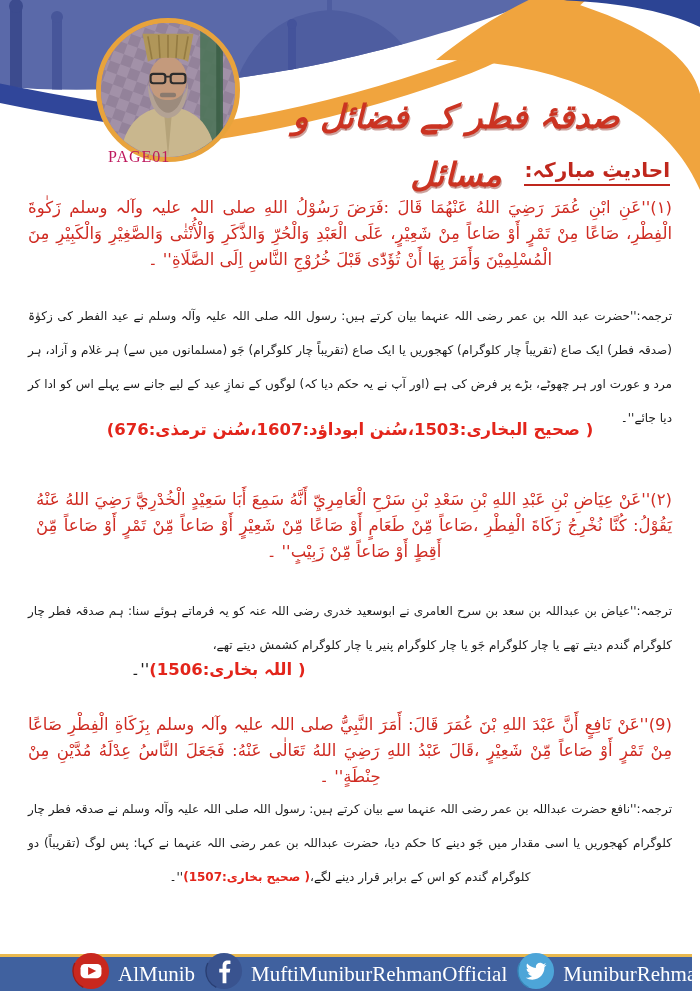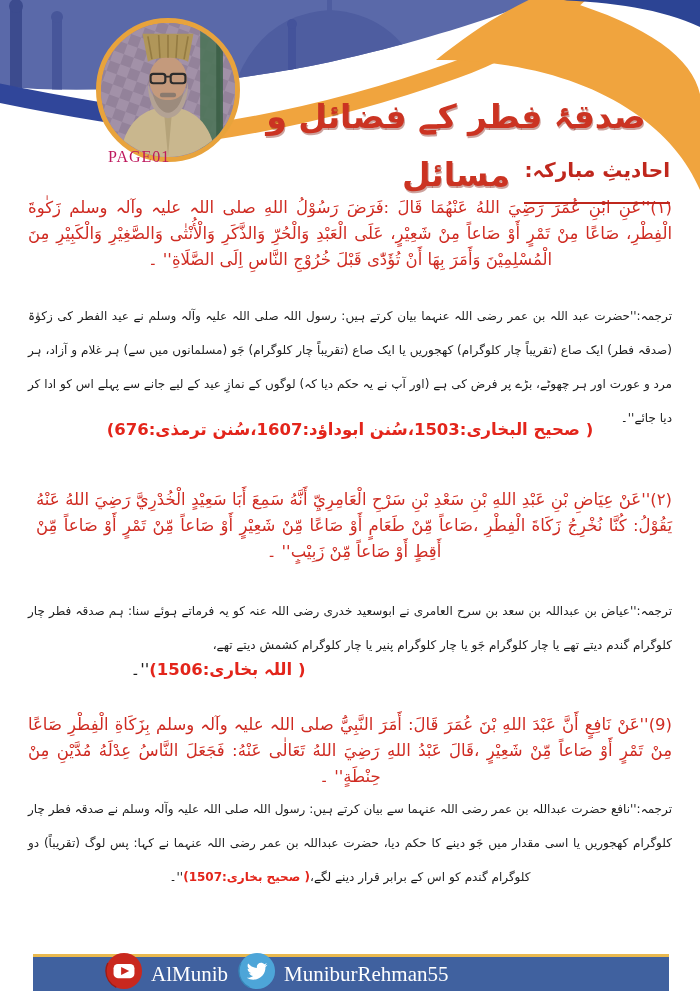--- a/index.html
+++ b/index.html
@@ -19,25 +19,26 @@
   #page-label {
     position:absolute; left:108px; top:148px; z-index:6;
     font-family:"Liberation Serif", serif; font-size:16px; letter-spacing:1px;
     color:#be185d;
   }
   #doc-title {
     position:absolute; top:88px; right:34px; width:420px; z-index:4;
     direction:rtl; text-align:center;
     font-size:33px; font-weight:bold; color:#cb3322; line-height:58px;
     text-shadow:1px 2px 0 rgba(130,25,12,.4);
+    font-style:italic;
   }
   #section-heading {
     position:absolute; top:158px; right:30px; z-index:4;
     direction:rtl; font-size:20px; font-weight:bold; color:#bf271d;
-    border-bottom:2px solid #bf271d; padding-bottom:20px;
+    border-bottom:2px solid #bf271d; padding-bottom:2px;
   }
   
   .txt { position:absolute; left:28px; right:28px; direction:rtl; }
   .arabic {
     color:#cf2b22; font-size:16.5px; line-height:26px;
     text-align:justify; text-align-last:center; font-weight:400;
   }
   .urdu {
     color:#1d1d1d; font-size:12px; line-height:34px;
     text-align:justify;
@@ -49,23 +50,23 @@
   #arabic-1 { top:195px; }
   #urdu-1   { top:299px; }
   #cite-1   { top:420px; left:28px; right:28px; position:absolute; }
   #arabic-2 { top:487px;margin-left:8px; }
   #urdu-2   { top:594px; }
   #cite-2   { top:660px; left:28px; width:380px; position:absolute; }
   #arabic-3 { top:712px; }
   #urdu-3   { top:792px; }
   
   #footer {
-    position:absolute; left:0; bottom:0; width:636px; height:37px;
+    position:absolute; left:0; bottom:0; width:692px; height:37px;
     background:#40619f; border-top:3px solid #e9b94f;
-    display:flex; align-items:center; z-index:10;margin-left:33px;
+    display:flex; align-items:center; z-index:10;
   }
   .social-item { display:flex; align-items:center; }
   .social-icon { width:38px; height:38px; margin-top:-6px; flex:0 0 auto; }
   .social-label {
     font-family:"Liberation Serif", serif; font-size:21px; color:#ffffff;
     margin:0 10px 0 8px; white-space:nowrap;
   }
   #social-yt { margin-left:72px; }
 </style>
 </head>
@@ -163,20 +164,28 @@
       <svg class="social-icon" viewBox="0 0 40 40">
         <circle cx="20" cy="20" r="19" fill="#c9281e"></circle>
         <circle cx="20" cy="20" r="19" fill="none" stroke="#9e1b14" stroke-width="1.5" stroke-dasharray="30 90" stroke-dashoffset="-38"></circle>
         <rect x="9" y="12.5" width="22" height="15" rx="4.5" fill="#ffffff"></rect>
         <path d="M17,15.8 L25.5,20 L17,24.2 Z" fill="#c9281e"></path>
       </svg>
       <span class="social-label">AlMunib</span>
     </div>
     <div class="social-item">
       <svg class="social-icon" viewBox="0 0 40 40">
+        <circle cx="20" cy="20" r="19" fill="#39538f"></circle>
+        <circle cx="20" cy="20" r="19" fill="none" stroke="#2a3f73" stroke-width="1.5" stroke-dasharray="30 90" stroke-dashoffset="-38"></circle>
+        <path d="M22.5,33 L22.5,21.5 L26,21.5 L26.6,17.5 L22.5,17.5 L22.5,14.8 C22.5,13.6 23.1,12.7 24.6,12.7 L26.8,12.7 L26.8,9.2 C26.2,9.1 24.9,9 23.8,9 C20.7,9 18.5,10.9 18.5,14.4 L18.5,17.5 L15,17.5 L15,21.5 L18.5,21.5 L18.5,33 Z" fill="#ffffff"></path>
+      </svg>
+      <span class="social-label">MuftiMuniburRehmanOfficial</span>
+    </div>
+    <div class="social-item">
+      <svg class="social-icon" viewBox="0 0 40 40">
         <circle cx="20" cy="20" r="19" fill="#4da5d8"></circle>
         <circle cx="20" cy="20" r="19" fill="none" stroke="#3786b8" stroke-width="1.5" stroke-dasharray="30 90" stroke-dashoffset="-38"></circle>
         <path d="M31,13.4 c-.8.4-1.7.6-2.6.8 .9-.6 1.6-1.5 2-2.5 -.9.5-1.8.9-2.8,1.1 -.8-.9-2-1.5-3.3-1.5 -2.5,0-4.5,2-4.5,4.5 0,.4 0,.7.1,1 -3.7-.2-7-2-9.2-4.7 -.4.7-.6,1.5-.6,2.3 0,1.6.8,2.9,2,3.7 -.7,0-1.4-.2-2-.5 v.1 c0,2.2 1.6,4 3.6,4.4 -.4.1-.8.2-1.2.2 -.3,0-.6,0-.8-.1 .6,1.8 2.2,3.1 4.2,3.1 -1.5,1.2-3.5,1.9-5.6,1.9 -.4,0-.7,0-1.1-.1 2,1.3 4.4,2 6.9,2 8.3,0 12.8-6.9 12.8-12.8 v-.6 c.9-.6 1.6-1.4 2.1-2.3 Z" fill="#ffffff"></path>
       </svg>
       <span class="social-label">MuniburRehman55</span>
     </div>
   </div>
 
 </div>
 

